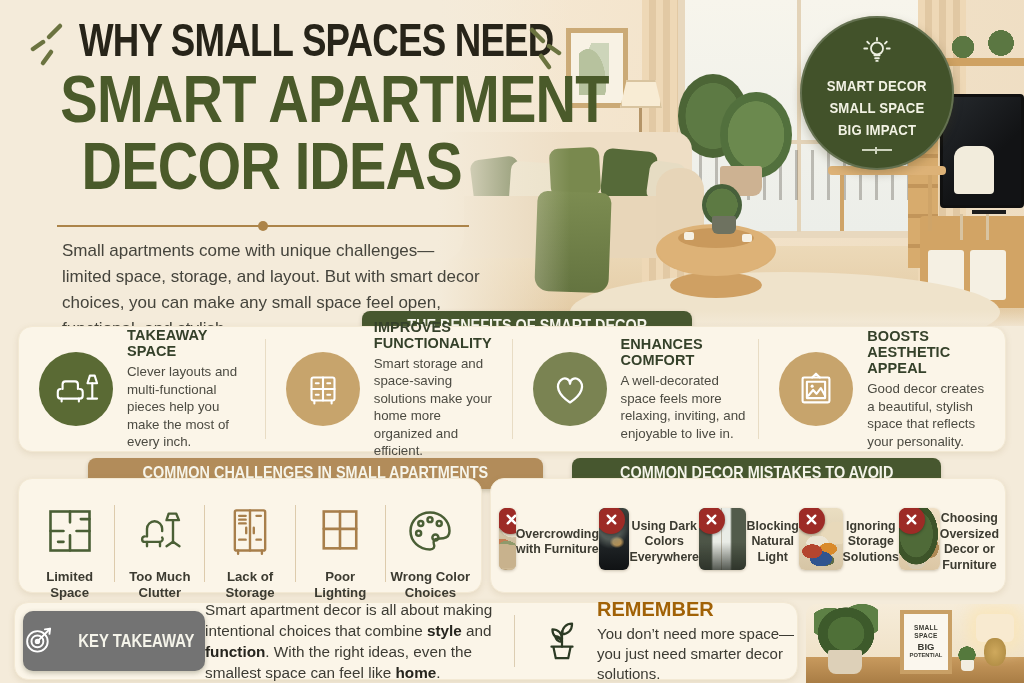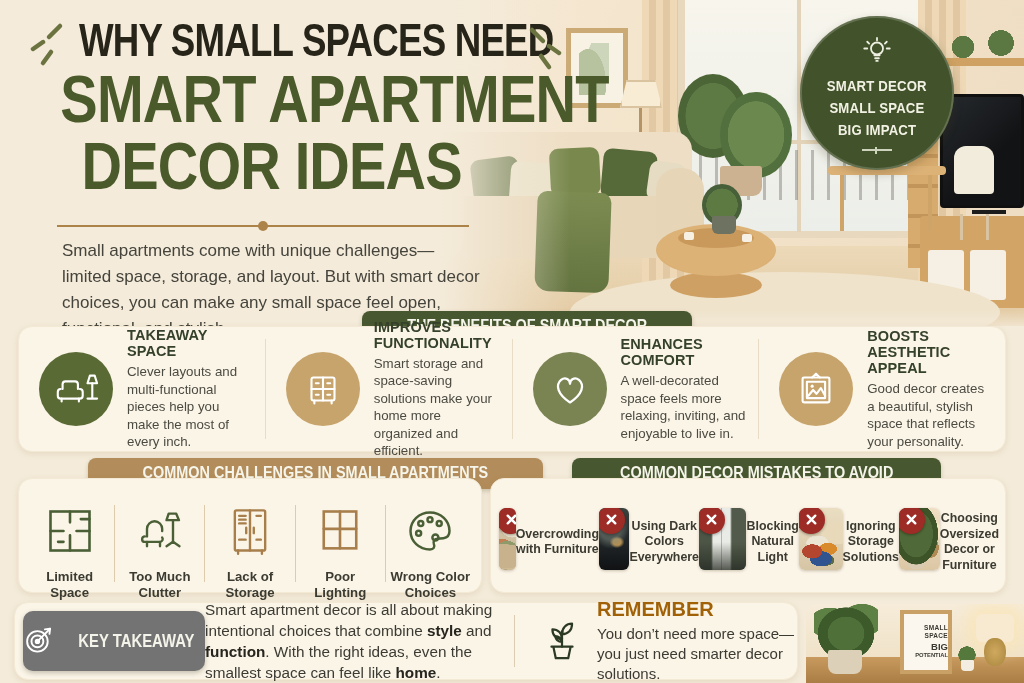--- a/index.html
+++ b/index.html
@@ -117,21 +117,21 @@
   .vdiv{width:1.5px;height:52px;background:#dccdb2;margin-left:18px;flex:none;}
   .rem{display:flex;align-items:center;gap:12px;margin-left:24px;}
   .rem-title{font-size:20px;font-weight:700;color:#a16207;margin-bottom:3px;}
   .rem-text{font-size:15px;line-height:20px;color:#3c3b33;width:200px;}
 
   
   .bphoto{left:806px;top:604px;width:218px;height:79px;overflow:hidden;border-radius:10px 0 0 0;background:linear-gradient(#f6ecd9,#f0e2c8 70%);}
   .bphoto .wood{left:0;bottom:0;width:100%;height:26px;background:linear-gradient(#c89a5e,#a97d45);}
   .bphoto .bigplant{left:8px;top:0;width:64px;height:54px;background:radial-gradient(ellipse at 50% 55%,#4f7038 0 40%,#3d5a2b 41% 62%,transparent 63%),radial-gradient(ellipse at 25% 35%,#5d8045 0 30%,transparent 31%),radial-gradient(ellipse at 75% 30%,#5d8045 0 30%,transparent 31%);}
   .bphoto .bigpot{left:22px;top:46px;width:34px;height:24px;background:#ddd0b8;border-radius:2px 2px 8px 8px;}
-  .bphoto .frame{left:94px;top:6px;width:52px;height:64px;background:#fbf7ee;border:4px solid #c9a066;display:flex;flex-direction:column;align-items:flex-end;justify-content:center;line-height:1.25;color:#3a3a32;}
+  .bphoto .frame{left:94px;top:6px;width:52px;height:64px;background:#fbf7ee;border:4px solid #c9a066;display:flex;flex-direction:column;align-items:center;justify-content:center;line-height:1.25;color:#3a3a32;}
   .bphoto .s-sm{font-size:6.5px;font-weight:600;letter-spacing:.3px;}
   .bphoto .s-big{font-size:9.5px;font-weight:800;}
   .bphoto .s-tiny{font-size:5.8px;font-weight:600;}
   .bphoto .mini{left:150px;top:40px;width:22px;height:22px;background:radial-gradient(ellipse,#55793d 0 55%,transparent 56%);}
   .bphoto .minipot{left:155px;top:56px;width:13px;height:11px;background:#f2ede0;border-radius:1px 1px 4px 4px;}
   .bphoto .lampb{left:178px;top:34px;width:22px;height:28px;background:radial-gradient(#cfa95d,#a9863f);border-radius:45%;}
   .bphoto .lamps{left:170px;top:10px;width:38px;height:28px;background:#f8ead0;border-radius:6px;box-shadow:0 0 16px 8px rgba(250,230,185,.9);}
 </style>
 </head>
 <body>

